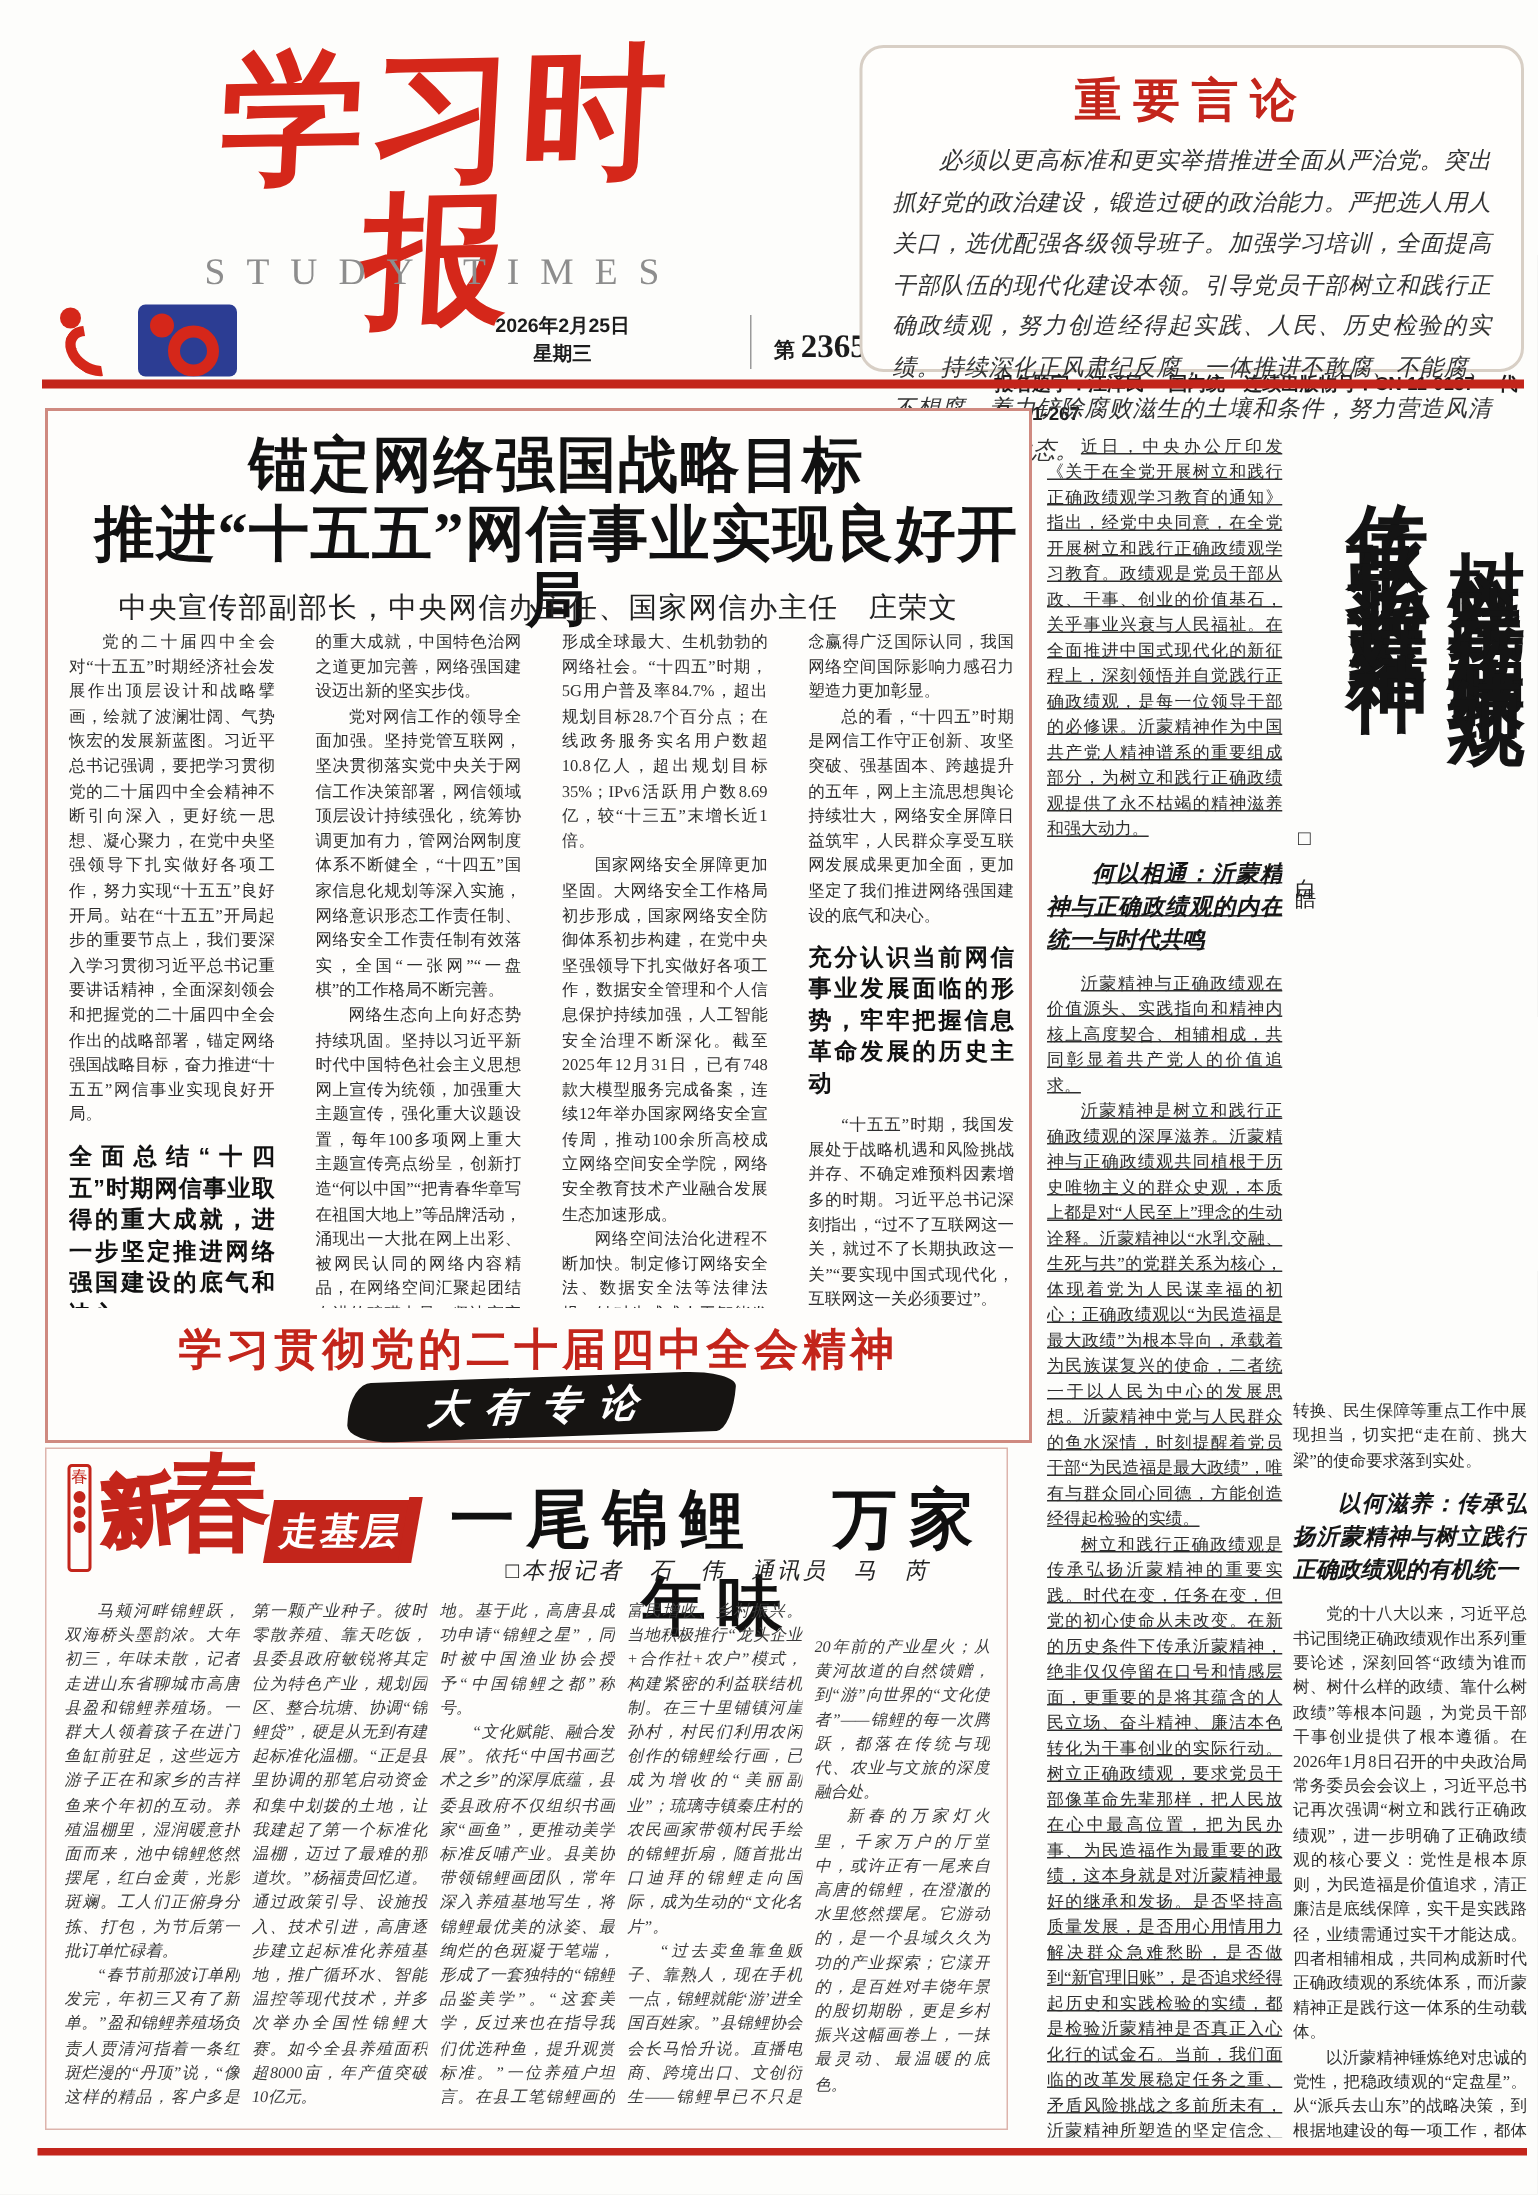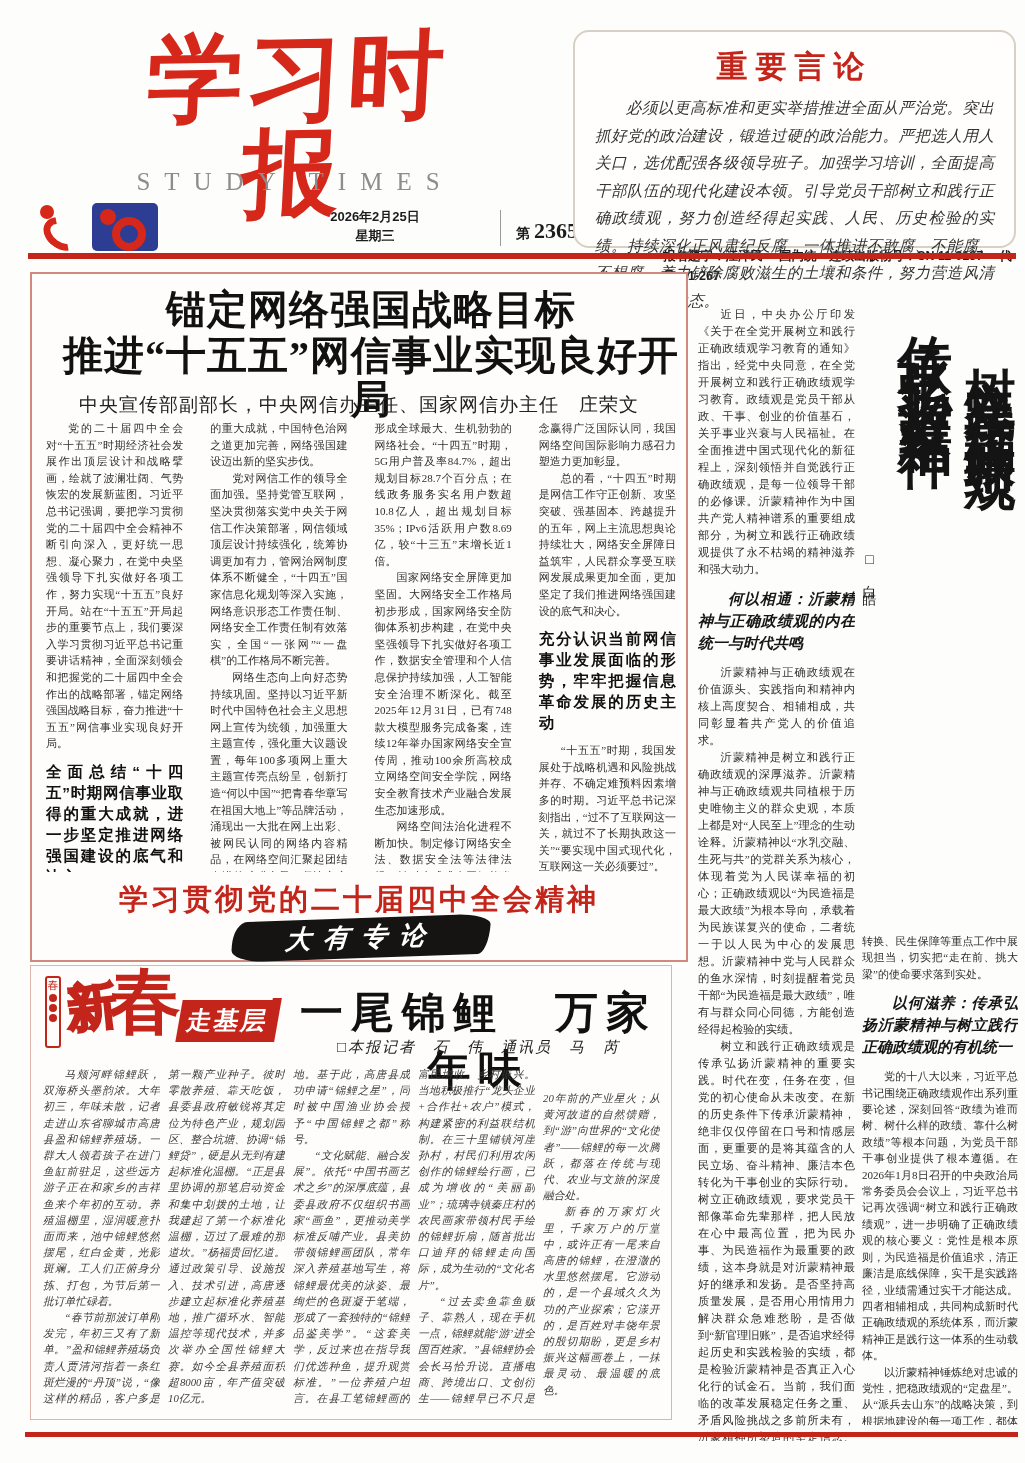--- a/index.html
+++ b/index.html
@@ -164,21 +164,21 @@
           <div class="sub-hei">充分认识当前网信事业发展面临的形势，牢牢把握信息革命发展的历史主动</div>
           <div class="para">“十五五”时期，我国发展处于战略机遇和风险挑战并存、不确定难预料因素增多的时期。习近平总书记深刻指出，“过不了互联网这一关，就过不了长期执政这一关”“要实现中国式现代化，互联网这一关必须要过”。</div>
           <div class="cont">（下转3版）</div>
         </div>
     </div>
 
     <div class="abs banner" style="left:0; top:606px; width:100%;">学习贯彻党的二十届四中全会精神</div>
     <div class="abs badge" style="left:200px; top:644px; width:258px; height:40px;">大有专论</div>
   </div>
 
-  <div class="abs col" style="left:698px; top:306px; width:157px; height:1135px; font-size:11.3px; line-height:17px;">
+  <div class="abs col" style="left:698px; top:290px; width:157px; height:1135px; font-size:11.3px; line-height:17px;text-decoration:underline;">
       <div class="para">近日，中央办公厅印发《关于在全党开展树立和践行正确政绩观学习教育的通知》指出，经党中央同意，在全党开展树立和践行正确政绩观学习教育。政绩观是党员干部从政、干事、创业的价值基石，关乎事业兴衰与人民福祉。在全面推进中国式现代化的新征程上，深刻领悟并自觉践行正确政绩观，是每一位领导干部的必修课。沂蒙精神作为中国共产党人精神谱系的重要组成部分，为树立和践行正确政绩观提供了永不枯竭的精神滋养和强大动力。</div>
       <div class="sub-kai">何以相通：沂蒙精神与正确政绩观的内在统一与时代共鸣</div>
       <div class="para">沂蒙精神与正确政绩观在价值源头、实践指向和精神内核上高度契合、相辅相成，共同彰显着共产党人的价值追求。</div>
       <div class="para">沂蒙精神是树立和践行正确政绩观的深厚滋养。沂蒙精神与正确政绩观共同植根于历史唯物主义的群众史观，本质上都是对“人民至上”理念的生动诠释。沂蒙精神以“水乳交融、生死与共”的党群关系为核心，体现着党为人民谋幸福的初心；正确政绩观以“为民造福是最大政绩”为根本导向，承载着为民族谋复兴的使命，二者统一于以人民为中心的发展思想。沂蒙精神中党与人民群众的鱼水深情，时刻提醒着党员干部“为民造福是最大政绩”，唯有与群众同心同德，方能创造经得起检验的实绩。</div>
       <div class="para">树立和践行正确政绩观是传承弘扬沂蒙精神的重要实践。时代在变，任务在变，但党的初心使命从未改变。在新的历史条件下传承沂蒙精神，绝非仅仅停留在口号和情感层面，更重要的是将其蕴含的人民立场、奋斗精神、廉洁本色转化为干事创业的实际行动。树立正确政绩观，要求党员干部像革命先辈那样，把人民放在心中最高位置，把为民办事、为民造福作为最重要的政绩，这本身就是对沂蒙精神最好的继承和发扬。是否坚持高质量发展，是否用心用情用力解决群众急难愁盼，是否做到“新官理旧账”，是否追求经得起历史和实践检验的实绩，都是检验沂蒙精神是否真正入心化行的试金石。当前，我们面临的改革发展稳定任务之重、矛盾风险挑战之多前所未有，沂蒙精神所塑造的坚定信念、无畏担当、创新锐气，为攻坚克难提供了强大精神支撑；正确政绩观所强调的实干实效、尊重规律、长远眼光，为事业发展指明了科学路径。二者统一于以中国式现代化全面推进中华民族伟大复兴的宏伟事业。将二者有机结合，才能引导广大干部既保持“敢教日月换新天”的奋斗激情，又秉持“功成不必在我”的精神境界，一步一个脚印地把宏伟蓝图变为美好现实，续写新时代“党群同心、军民情深”的壮丽篇章。</div>
     </div>
 
   <div class="abs vert v-head" style="left:888px; top:292px; height:600px; letter-spacing:14px;">传承弘扬沂蒙精神</div>
   <div class="abs vert v-head" style="left:955px; top:326px; height:620px; font-size:51px; letter-spacing:12px;">树立践行正确政绩观</div>
   <div class="abs vert v-author" style="left:860px; top:552px; height:110px;">□白皓</div>

